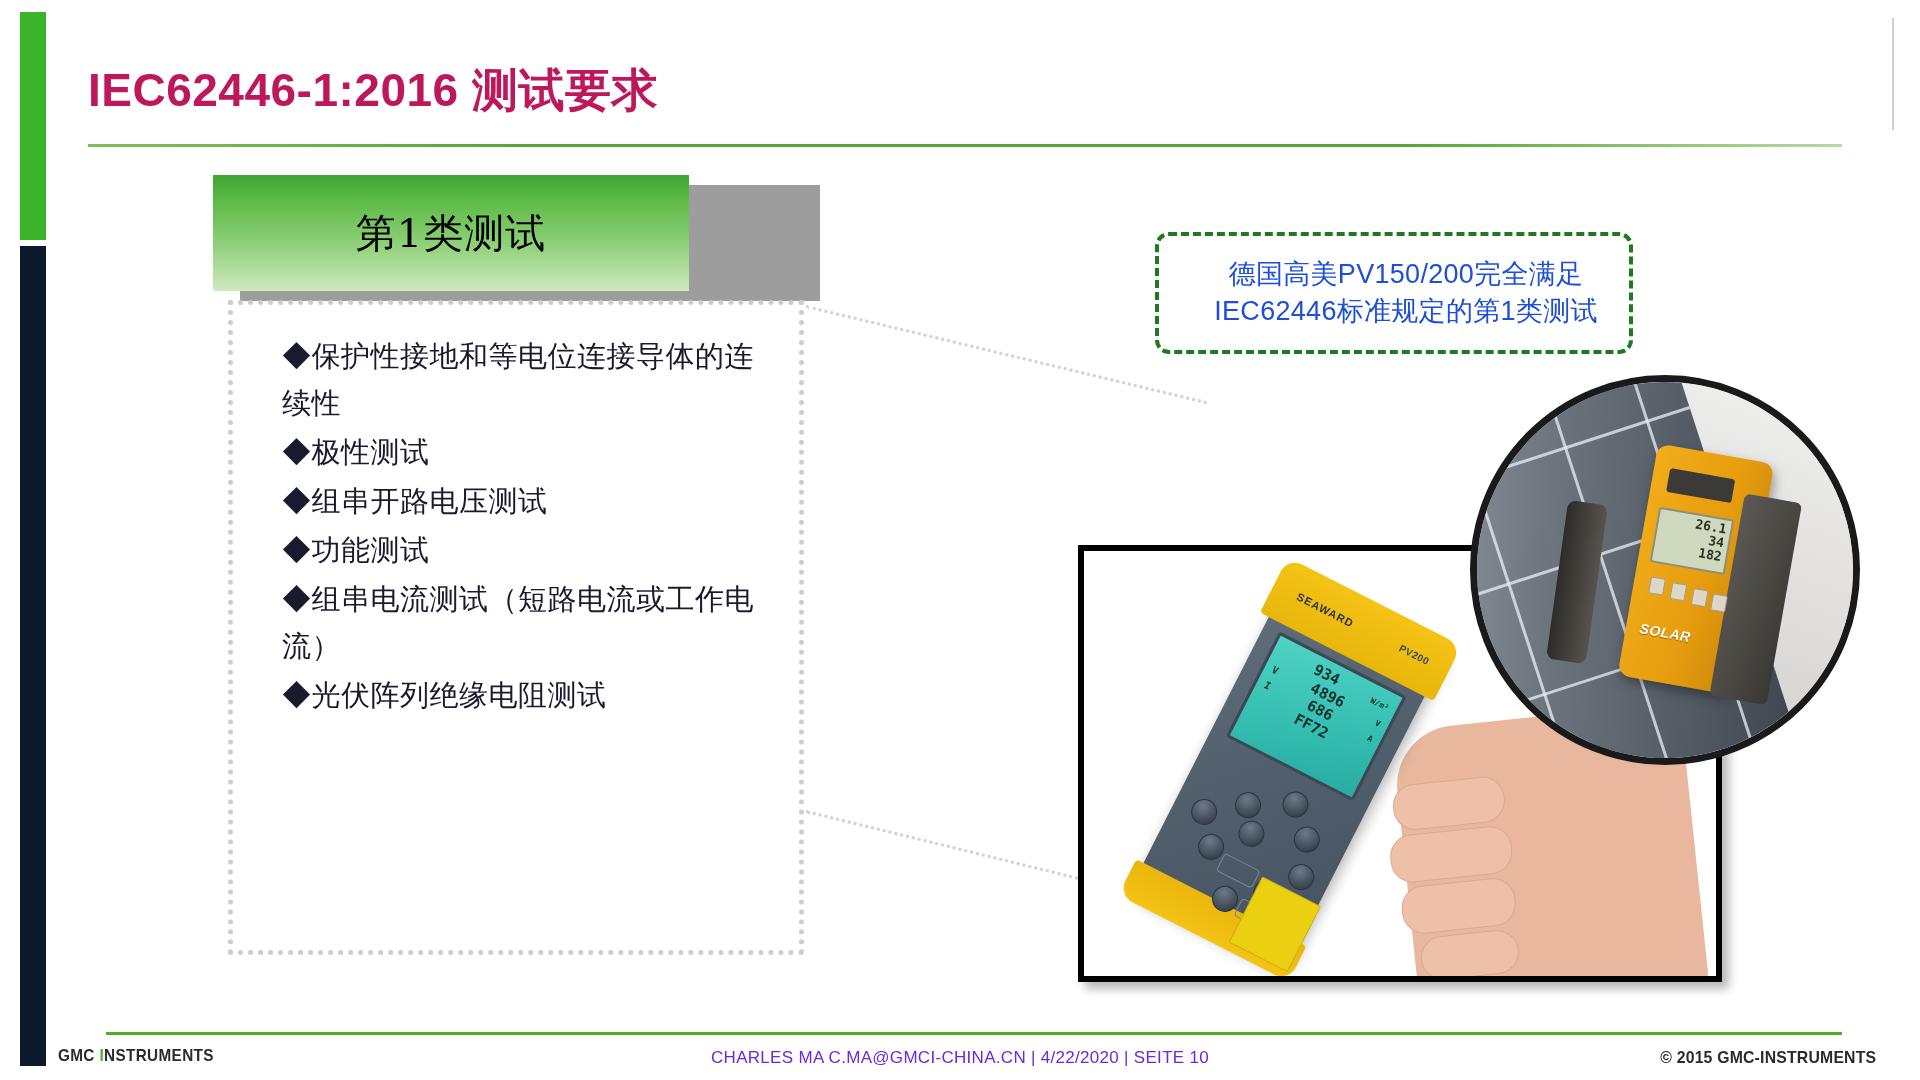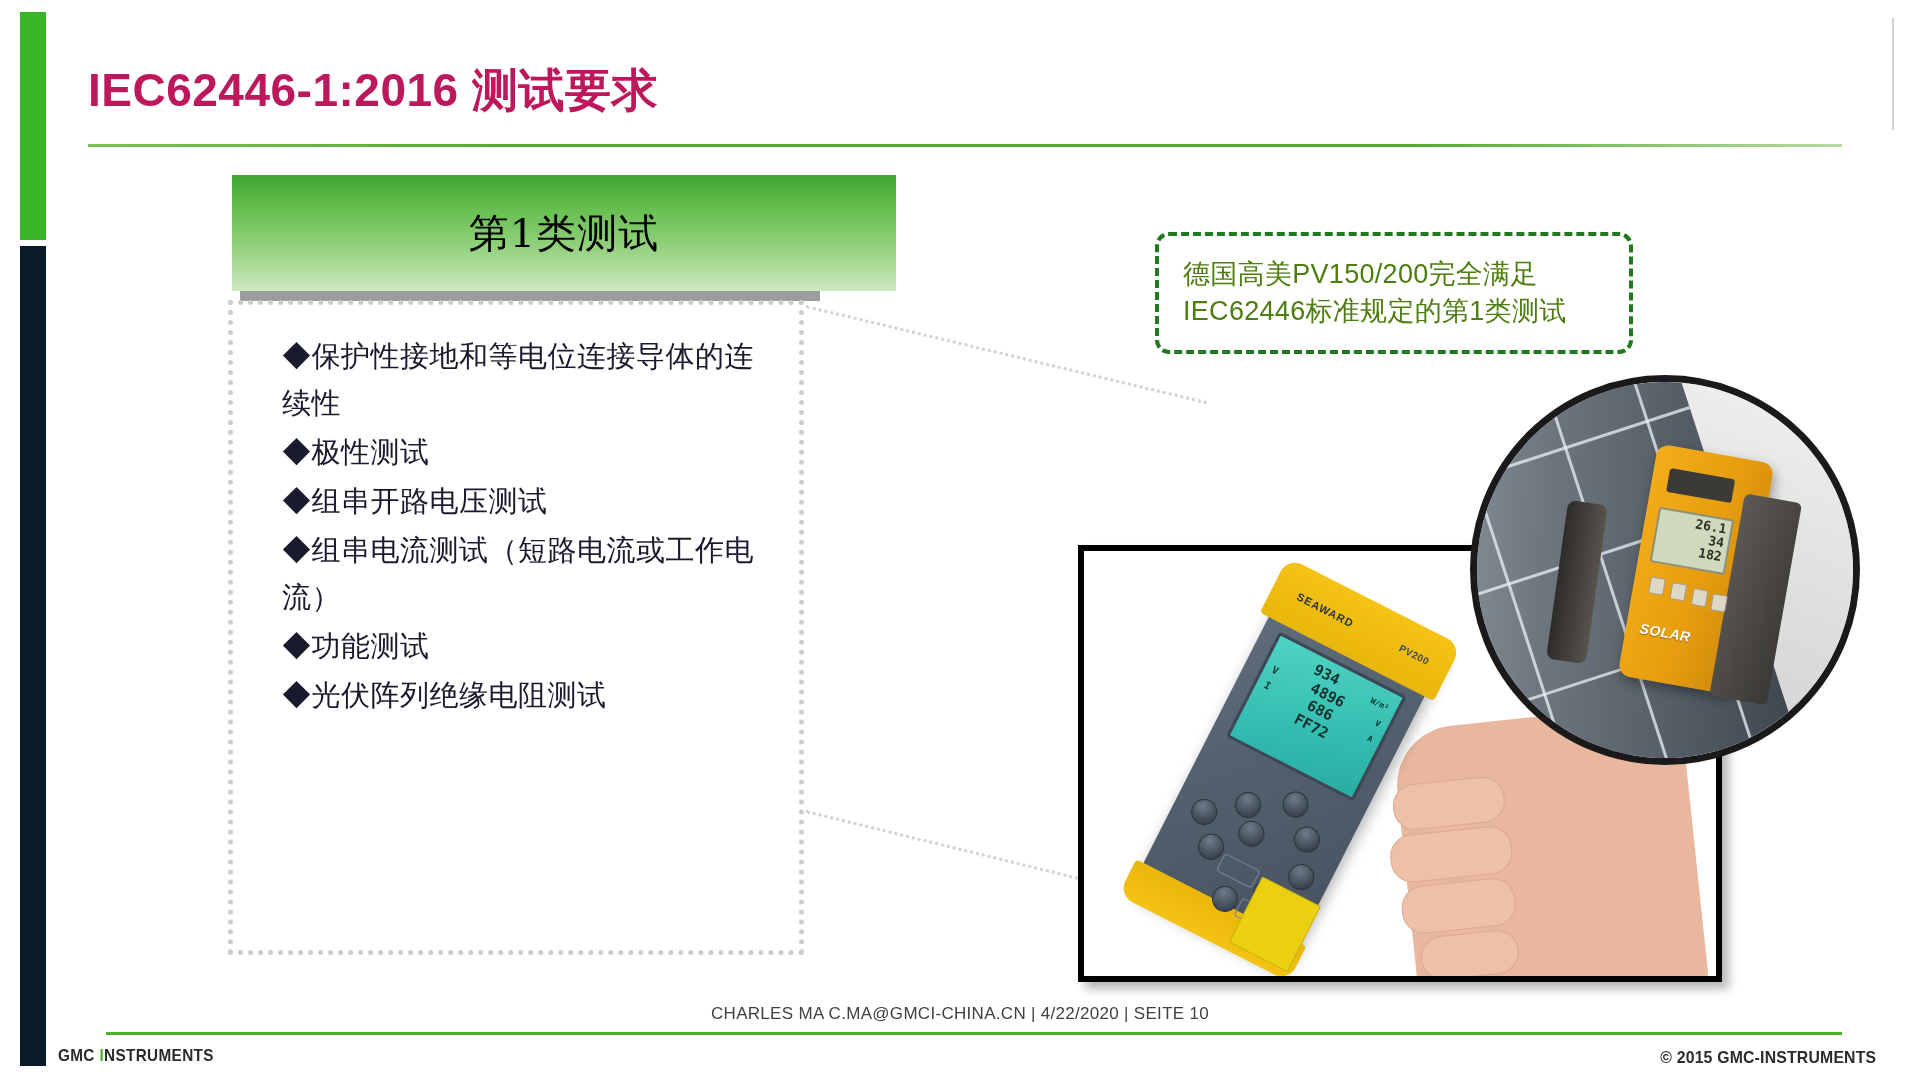--- a/index.html
+++ b/index.html
@@ -84,22 +84,22 @@
 
   
   .banner-shadow {
     position: absolute;
     left: 240px; top: 185px;
     width: 580px; height: 116px;
     background: #9d9d9d;
   }
   .banner {
     position: absolute;
-    left: 232px; top: 175px;
-    width: 664px; height: 116px;
+    left: 213px; top: 175px;
+    width: 476px; height: 116px;
     background: linear-gradient(to bottom, #3fa534 0%, #5dba45 22%, #8fd07a 60%, #cfe9c0 100%);
     display: flex;
     align-items: center;
     justify-content: center;
   }
   .banner-text {
     font-family: "DejaVu Serif", "Liberation Serif", serif;
     font-size: 40px;
     color: #000000;
     letter-spacing: 1px;
@@ -135,23 +135,24 @@
     border: 4px dashed #1f7a1f;
     border-radius: 14px;
     box-sizing: border-box;
     display: flex;
     flex-direction: column;
     justify-content: center;
     padding-left: 24px;
   }
   .callout-line {
     font-size: 27px;
-    color: #4d7c0f;
+    color: #1d4ed8;
     line-height: 1.38;
     letter-spacing: 0.3px;
+    text-align: center;
   }
 
   
   .connector {
     position: absolute;
     height: 0;
     border-top: 3px dotted #d3d3d3;
     transform-origin: left center;
   }
   .connector-top {
@@ -400,25 +401,25 @@
     font-size: 17px;
     font-weight: bold;
     color: #2b2b2b;
     letter-spacing: 0.4px;
     transform: scaleX(0.9);
     transform-origin: left center;
   }
   .footer-left .accent { color: #4caf28; }
   .footer-center {
     position: absolute;
-    left: 0; top: 1004px;
+    left: 0; top: 1048px;
     width: 1920px;
     text-align: center;
     font-size: 17px;
-    color: #404040;
+    color: #6d28d9;
     letter-spacing: 0.3px;
   }
   .footer-right {
     position: absolute;
     right: 44px; top: 1048px;
     font-size: 17px;
     font-weight: bold;
     color: #2b2b2b;
     letter-spacing: 0.2px;
     transform: scaleX(0.93);
@@ -441,22 +442,22 @@
 <div class="banner-shadow"></div>
 <div class="banner">
   <span class="banner-text">第1类测试</span>
 </div>
 
 <div class="bullet-panel"></div>
 <div class="bullet-list">
   <div class="bullet-item">◆保护性接地和等电位连接导体的连续性</div>
   <div class="bullet-item">◆极性测试</div>
   <div class="bullet-item">◆组串开路电压测试</div>
+  <div class="bullet-item">◆功能测试</div>
   <div class="bullet-item">◆组串电流测试（短路电流或工作电流）</div>
-  <div class="bullet-item">◆功能测试</div>
   <div class="bullet-item">◆光伏阵列绝缘电阻测试</div>
 </div>
 
 <div class="callout">
   <div class="callout-line">德国高美PV150/200完全满足</div>
   <div class="callout-line">IEC62446标准规定的第1类测试</div>
 </div>
 
 <div class="connector connector-top"></div>
 <div class="connector connector-bottom"></div>

